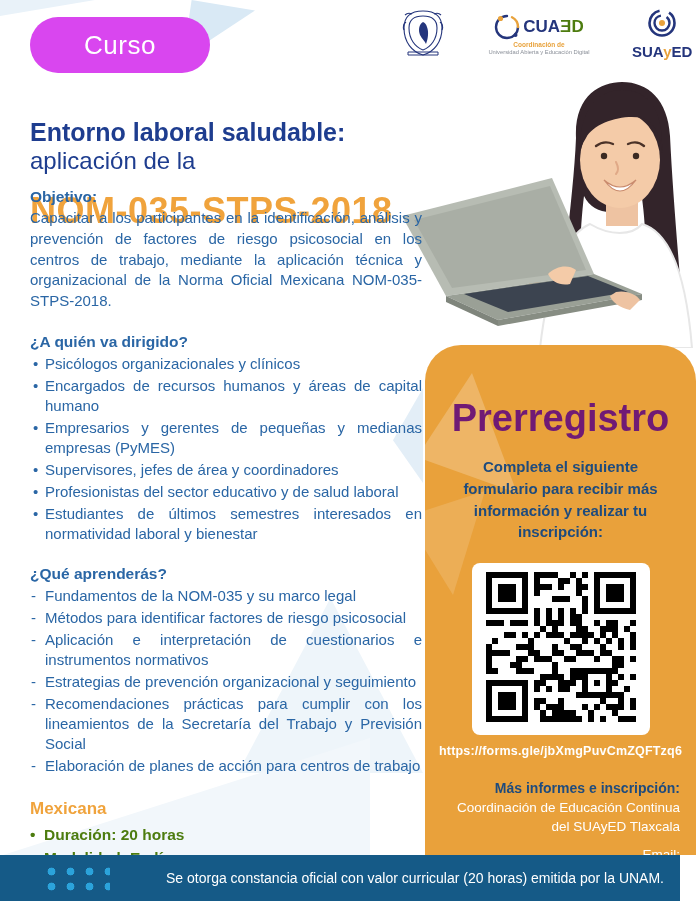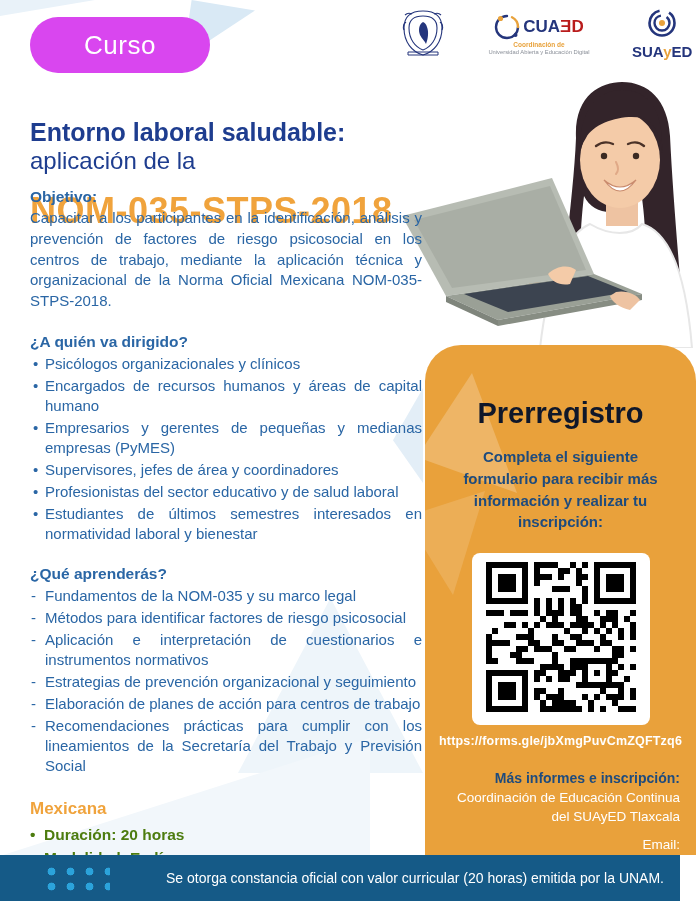--- a/index.html
+++ b/index.html
@@ -26,21 +26,21 @@
     position:absolute;left:30px;top:17px;width:180px;height:56px;z-index:1;
     background:#d946ef;border-radius:28px;display:flex;align-items:center;justify-content:center;
     color:#ffffff;font-size:26px;letter-spacing:.5px;
   }
   .logos{position:absolute;left:400px;top:8px;width:292px;height:62px;z-index:1;
     display:flex;align-items:flex-start;justify-content:space-between;}
   .logo-unam svg{display:block;}
   .logo-cuaed{width:104px;text-align:center;margin-top:6px;}
   .cuaed-row{display:flex;align-items:center;justify-content:center;gap:3px;}
   .cuaed-name{font-weight:bold;font-size:17px;color:#24357c;letter-spacing:0;}
-  .cuaed-name .or{color:#b91c1c;}
+  .cuaed-name .or{color:#4d7c0f;}
   .cuaed-sub1{color:#e8a23c;font-weight:bold;font-size:6.5px;margin-top:1px;}
   .cuaed-sub2{color:#8a8f98;font-size:5.8px;margin-top:1px;}
   .logo-suayed{width:60px;text-align:center;}
   .suayed-name{font-weight:bold;font-size:15px;color:#24357c;margin-top:1px;}
   .suayed-name .or{color:#e8a23c;}
   
   .title-block{position:absolute;left:30px;top:86px;z-index:1;}
   .title-line1{font-size:25px;font-weight:bold;color:#1e3d8f;line-height:1.15;margin-top:32px;}
   .title-line2{font-size:24px;color:#1e3d8f;line-height:1.2;}
   .title-nom{font-size:36px;font-weight:bold;color:#f0a33c;margin-top:14px;letter-spacing:.5px;}
@@ -61,21 +61,21 @@
   ul.bold-bullets li::before{content:"•";position:absolute;left:0;}
   
   .person{position:absolute;left:380px;top:78px;width:316px;height:270px;z-index:1;}
   
   .panel{position:absolute;left:425px;top:345px;right:0;bottom:46px;z-index:2;
     background:#e9a13b;border-radius:36px 36px 0 0;overflow:hidden;}
   .panel .ptri1{position:absolute;left:-8px;top:28px;width:100px;height:120px;
     background:rgba(255,255,255,.22);clip-path:polygon(55% 0,100% 100%,0 70%);}
   .panel .ptri2{position:absolute;left:-20px;top:120px;width:80px;height:130px;
     background:rgba(255,255,255,.14);clip-path:polygon(100% 20%,60% 100%,0 40%);}
-  .panel-title{margin-top:52px;text-align:center;color:#0f172a;font-weight:bold;font-size:29px;
+  .panel-title{margin-top:52px;text-align:center;color:#701a75;font-weight:bold;font-size:38px;
     position:relative;}
   .panel-body{margin:16px 24px 0;text-align:center;color:#1e4b7d;font-weight:bold;font-size:15px;
     line-height:1.45;position:relative;}
   .qr-card{width:178px;height:172px;background:#ffffff;border-radius:8px;margin:20px auto 0;
     display:flex;align-items:center;justify-content:center;position:relative;}
   .panel-url{margin-top:9px;text-align:center;color:#ffffff;font-weight:bold;font-size:12.5px;
     letter-spacing:.2px;position:relative;}
   .contact{margin:22px 16px 0 12px;text-align:right;position:relative;}
   .contact-heading{color:#1e4b7d;font-weight:bold;font-size:14px;}
   .contact-org{color:#ffffff;font-size:13.5px;line-height:1.38;margin-top:3px;}
@@ -201,22 +201,22 @@
         </ul>
     </div>
 
     <div class="sec">
       <div class="sec-heading">¿Qué aprenderás?</div>
       <ul class="plain dashes">
           <li>Fundamentos de la NOM-035 y su marco legal</li>
           <li>Métodos para identificar factores de riesgo psicosocial</li>
           <li>Aplicación e interpretación de cuestionarios e instrumentos normativos</li>
           <li>Estrategias de prevención organizacional y seguimiento</li>
+          <li>Recomendaciones prácticas para cumplir con los lineamientos de la Secretaría del Trabajo y Previsión Social</li>
           <li>Elaboración de planes de acción para centros de trabajo</li>
-          <li>Recomendaciones prácticas para cumplir con los lineamientos de la Secretaría del Trabajo y Previsión Social</li>
         </ul>
     </div>
 
     <div>
       <div class="sabatino-heading">Mexicana</div>
       <ul class="bold-bullets">
           <li>Duración: 20 horas</li>
           <li>Modalidad: En línea</li>
           <li>Fechas: del 27 de septiembre al 25 de octubre</li>
           <li>Organiza: SUAyED UNAM sede Tlaxcala</li>

